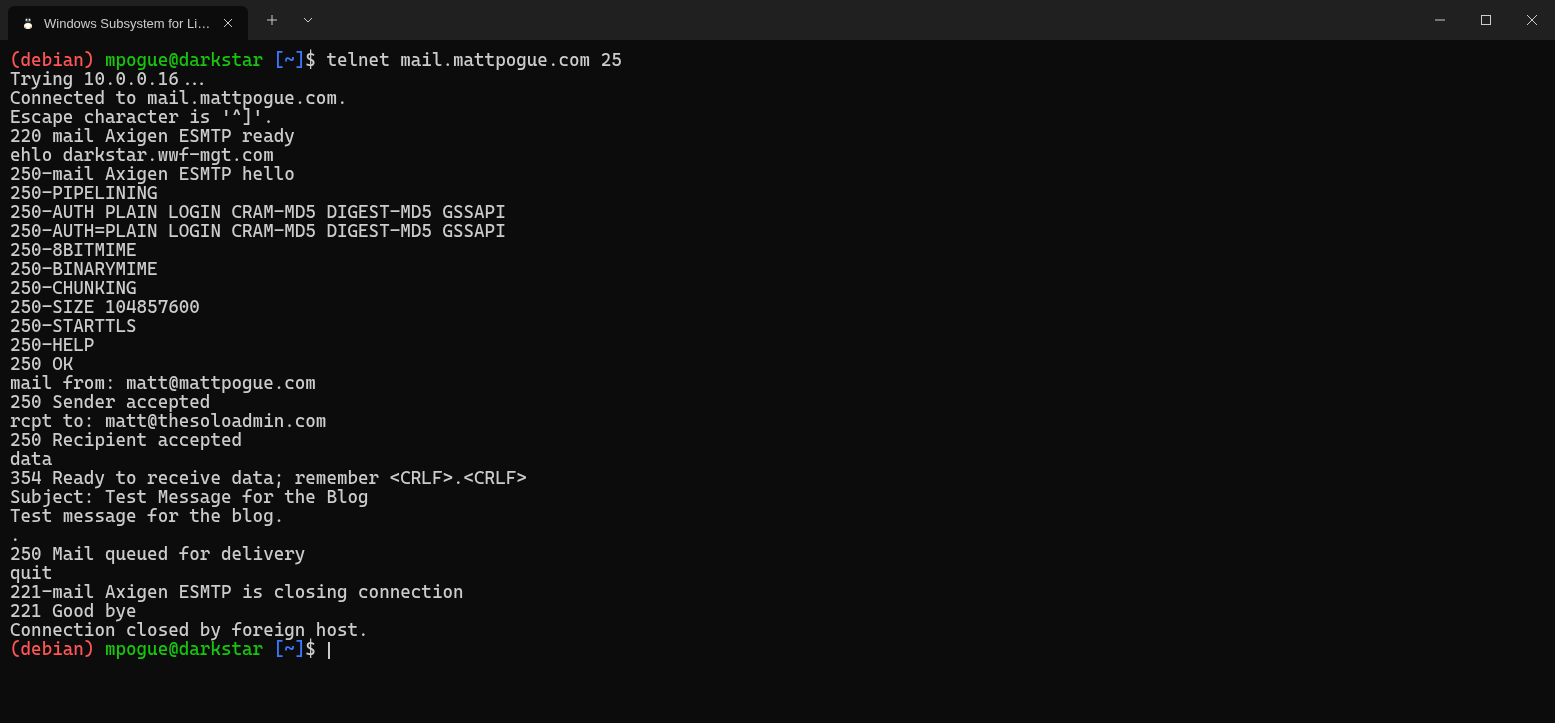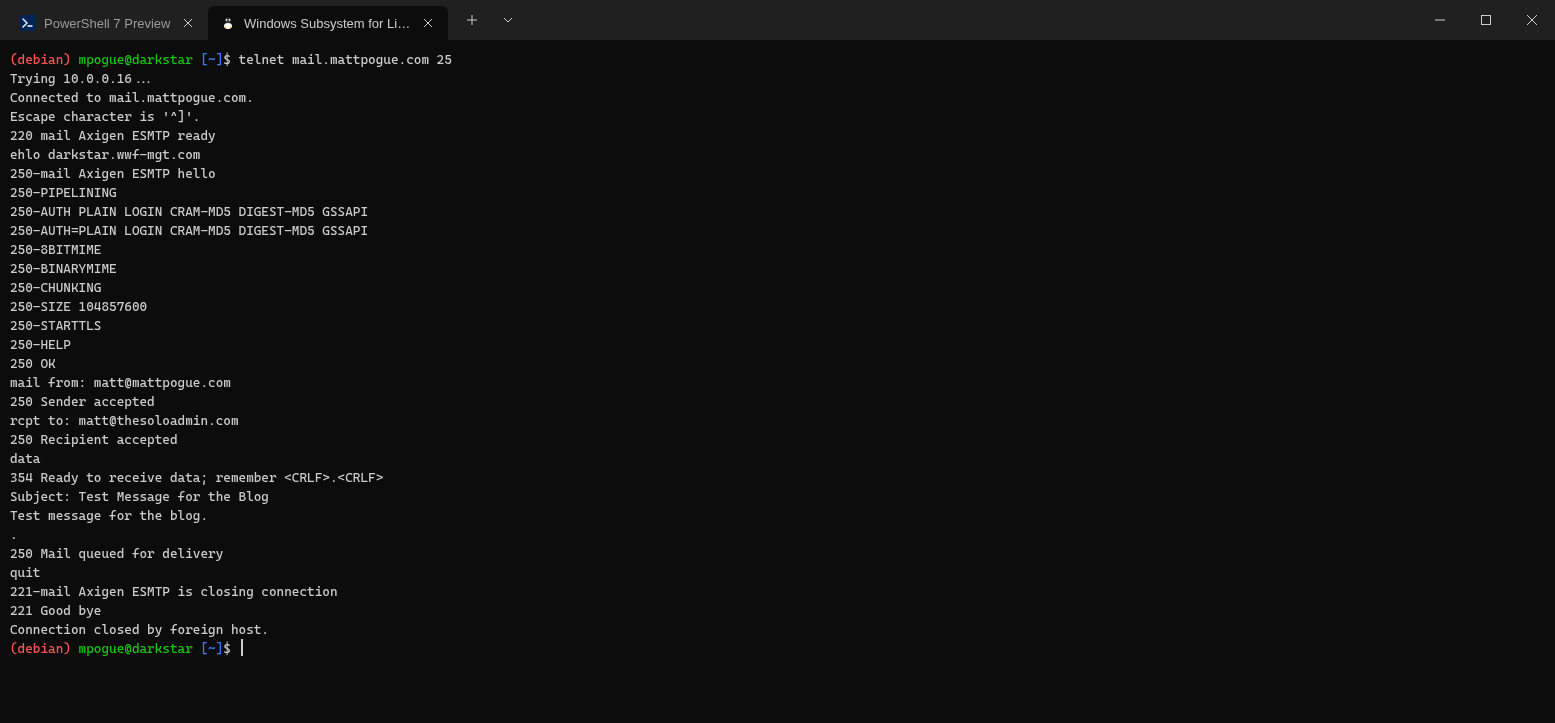--- a/index.html
+++ b/index.html
@@ -104,21 +104,21 @@
       display: flex;
       align-items: center;
       justify-content: center;
       color: #cccccc;
       cursor: pointer;
     }
     .terminal {
       padding: 10px;
       height: calc(100% - 40px);
       background: #0c0c0c;
-      font-size: 13px;
+      font-size: 18px;
       line-height: 19px;
       white-space: pre;
       overflow: hidden;
     }
     .prompt-distro {
       color: #ff5555;
     }
     .prompt-user {
       color: #16c60c;
     }
@@ -141,34 +141,20 @@
       background: #cccccc;
       vertical-align: text-bottom;
       margin-left: 2px;
     }
   </style>
 </head>
 <body>
 
 <div class="titlebar">
   <div class="tabs">
-    <div class="tab inactive">
-      <span class="tab-icon">
-        <svg width="16" height="16" viewBox="0 0 16 16">
-            <rect width="16" height="16" rx="2" fill="#012456"></rect>
-            <path d="M3 4 L7 8 L3 12 M8 11 L12 11" stroke="#fff" stroke-width="1.4" fill="none" stroke-linecap="round"></path>
-          </svg>
-      </span>
-      <span class="tab-title">PowerShell 7 Preview</span>
-      <span class="tab-close">
-        <svg width="10" height="10" viewBox="0 0 10 10">
-            <path d="M1 1 L9 9 M9 1 L1 9" stroke="currentColor" stroke-width="1"></path>
-          </svg>
-      </span>
-    </div>
     <div class="tab active">
       <span class="tab-icon">
         <svg width="16" height="16" viewBox="0 0 16 16">
             <ellipse cx="8" cy="6" rx="3.2" ry="4" fill="#222"></ellipse>
             <ellipse cx="8" cy="11" rx="4" ry="3" fill="#fff"></ellipse>
             <ellipse cx="6.5" cy="5" rx="0.9" ry="1.2" fill="#fff"></ellipse>
             <ellipse cx="9.5" cy="5" rx="0.9" ry="1.2" fill="#fff"></ellipse>
             <circle cx="6.7" cy="5.2" r="0.4" fill="#000"></circle>
             <circle cx="9.3" cy="5.2" r="0.4" fill="#000"></circle>
             <path d="M6.8 6.5 Q8 7.8 9.2 6.5 Q8 7 6.8 6.5" fill="#f9a825"></path>

